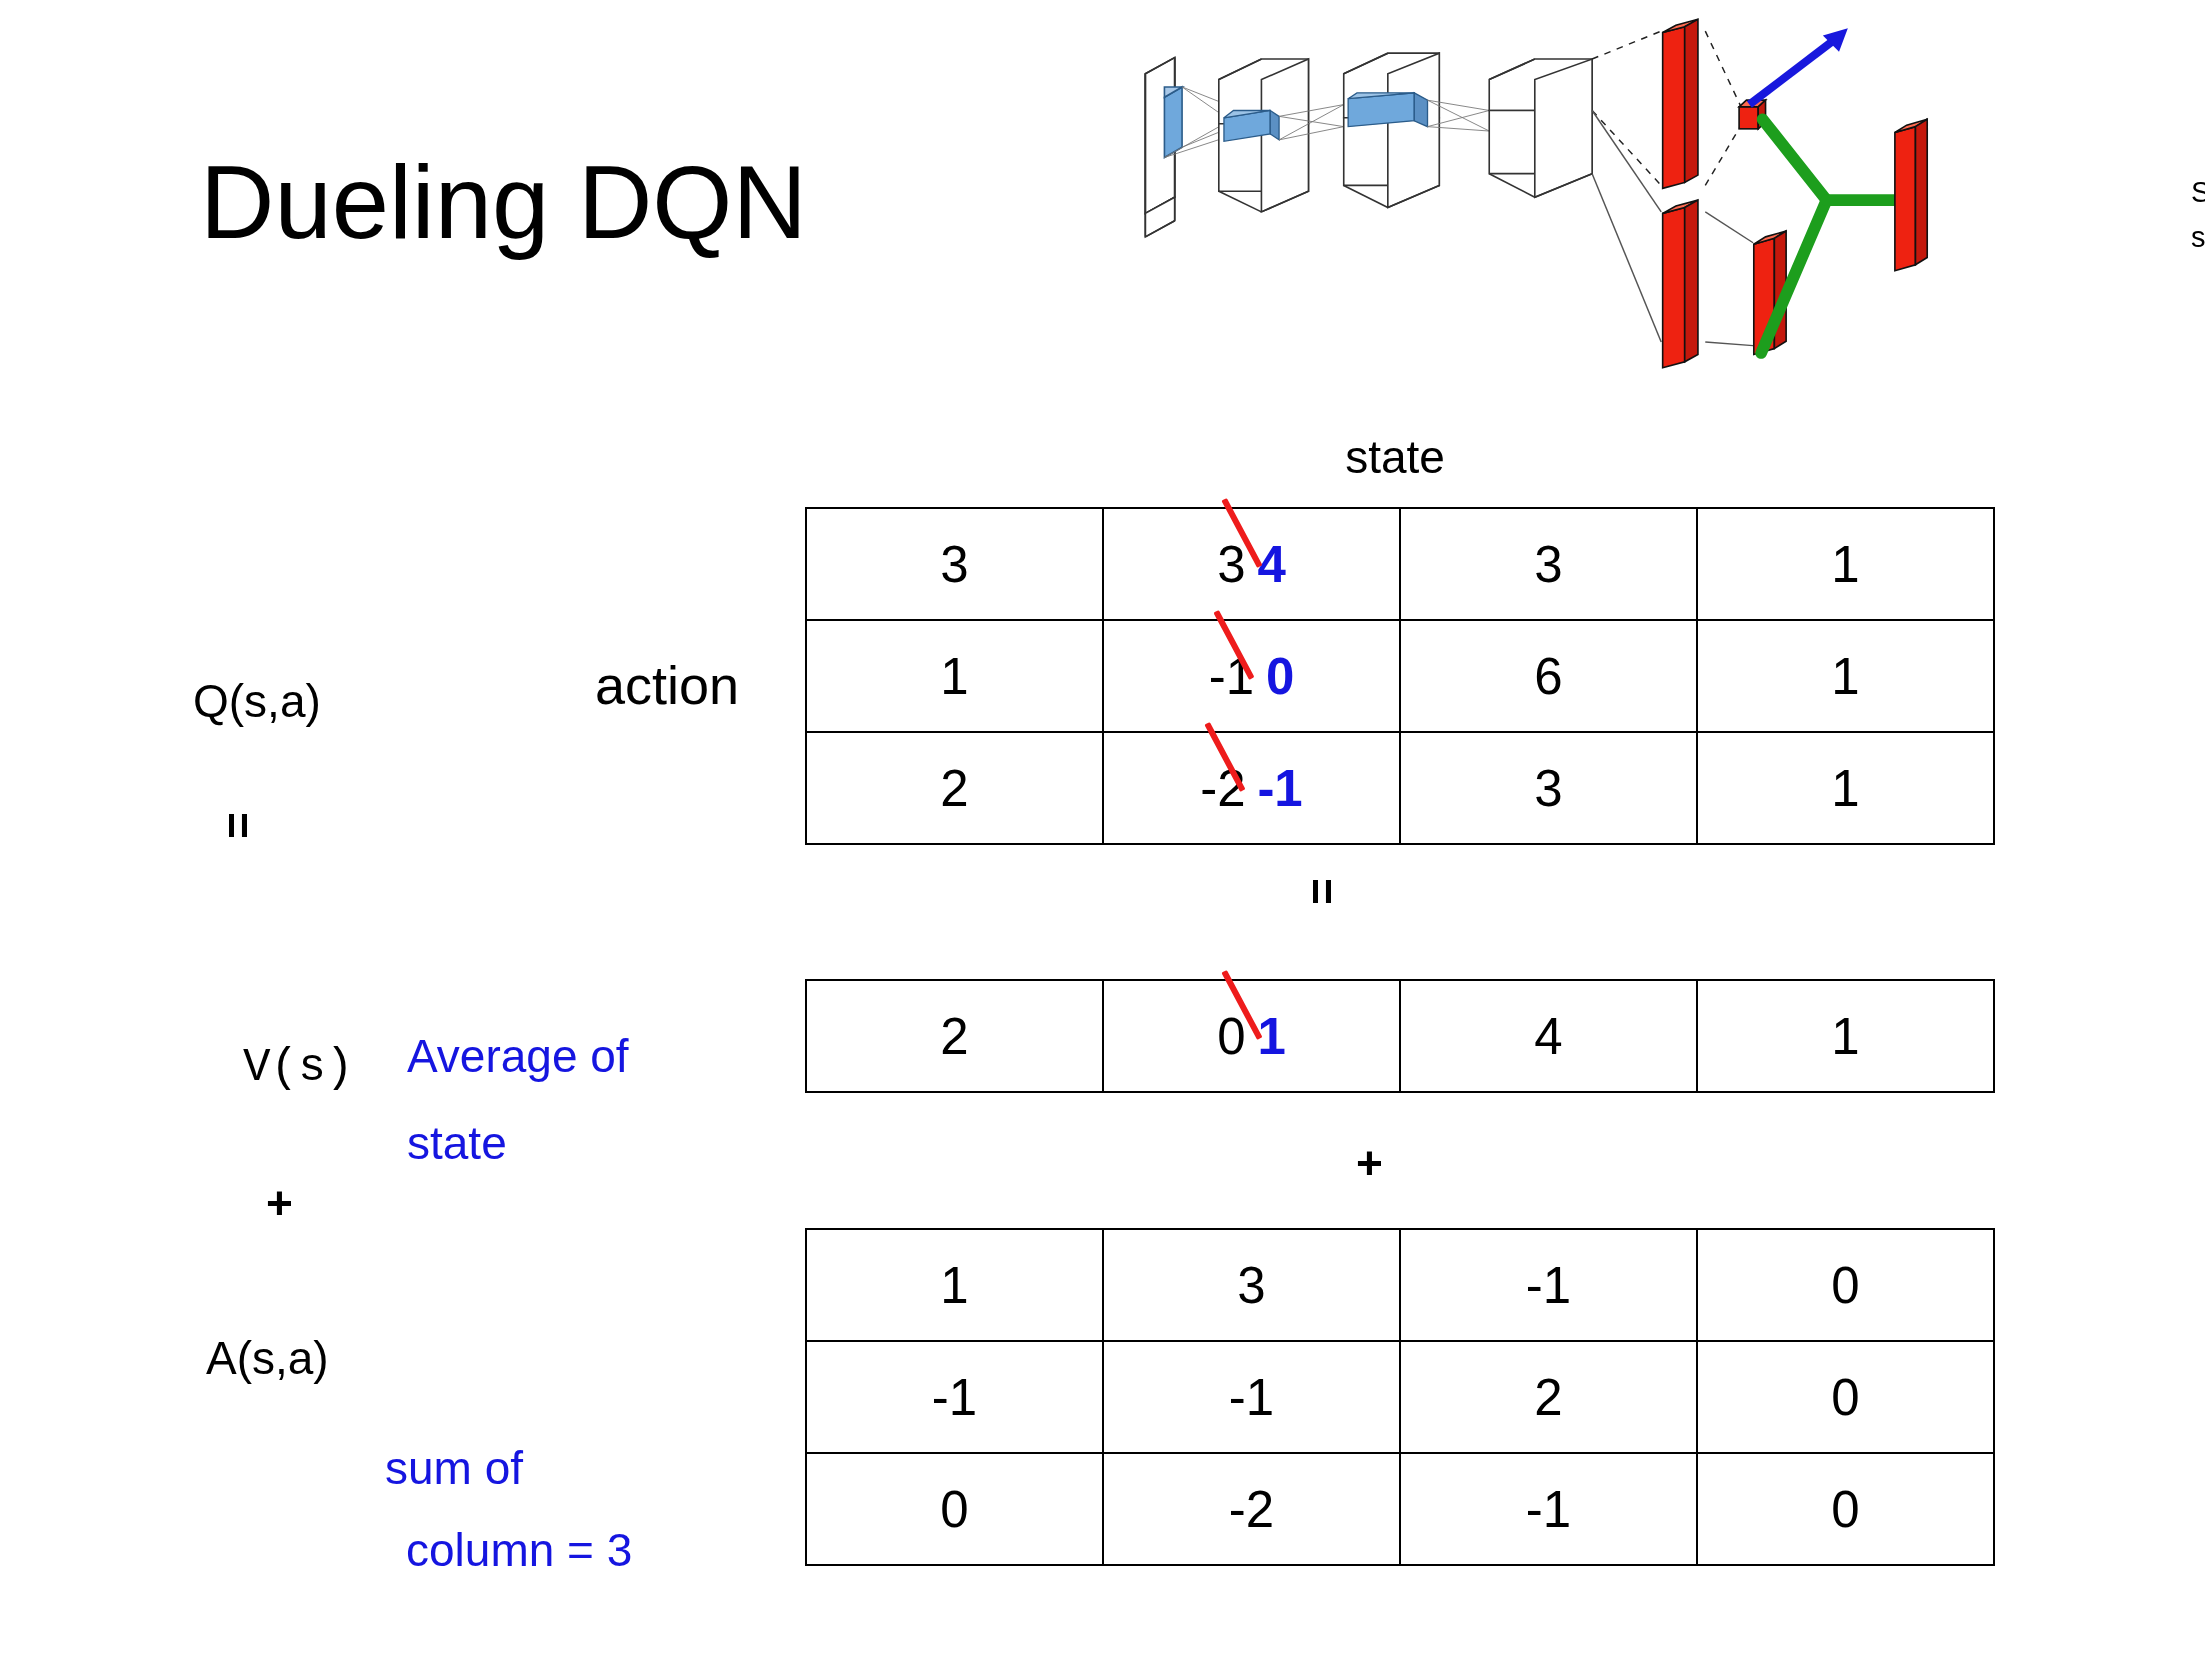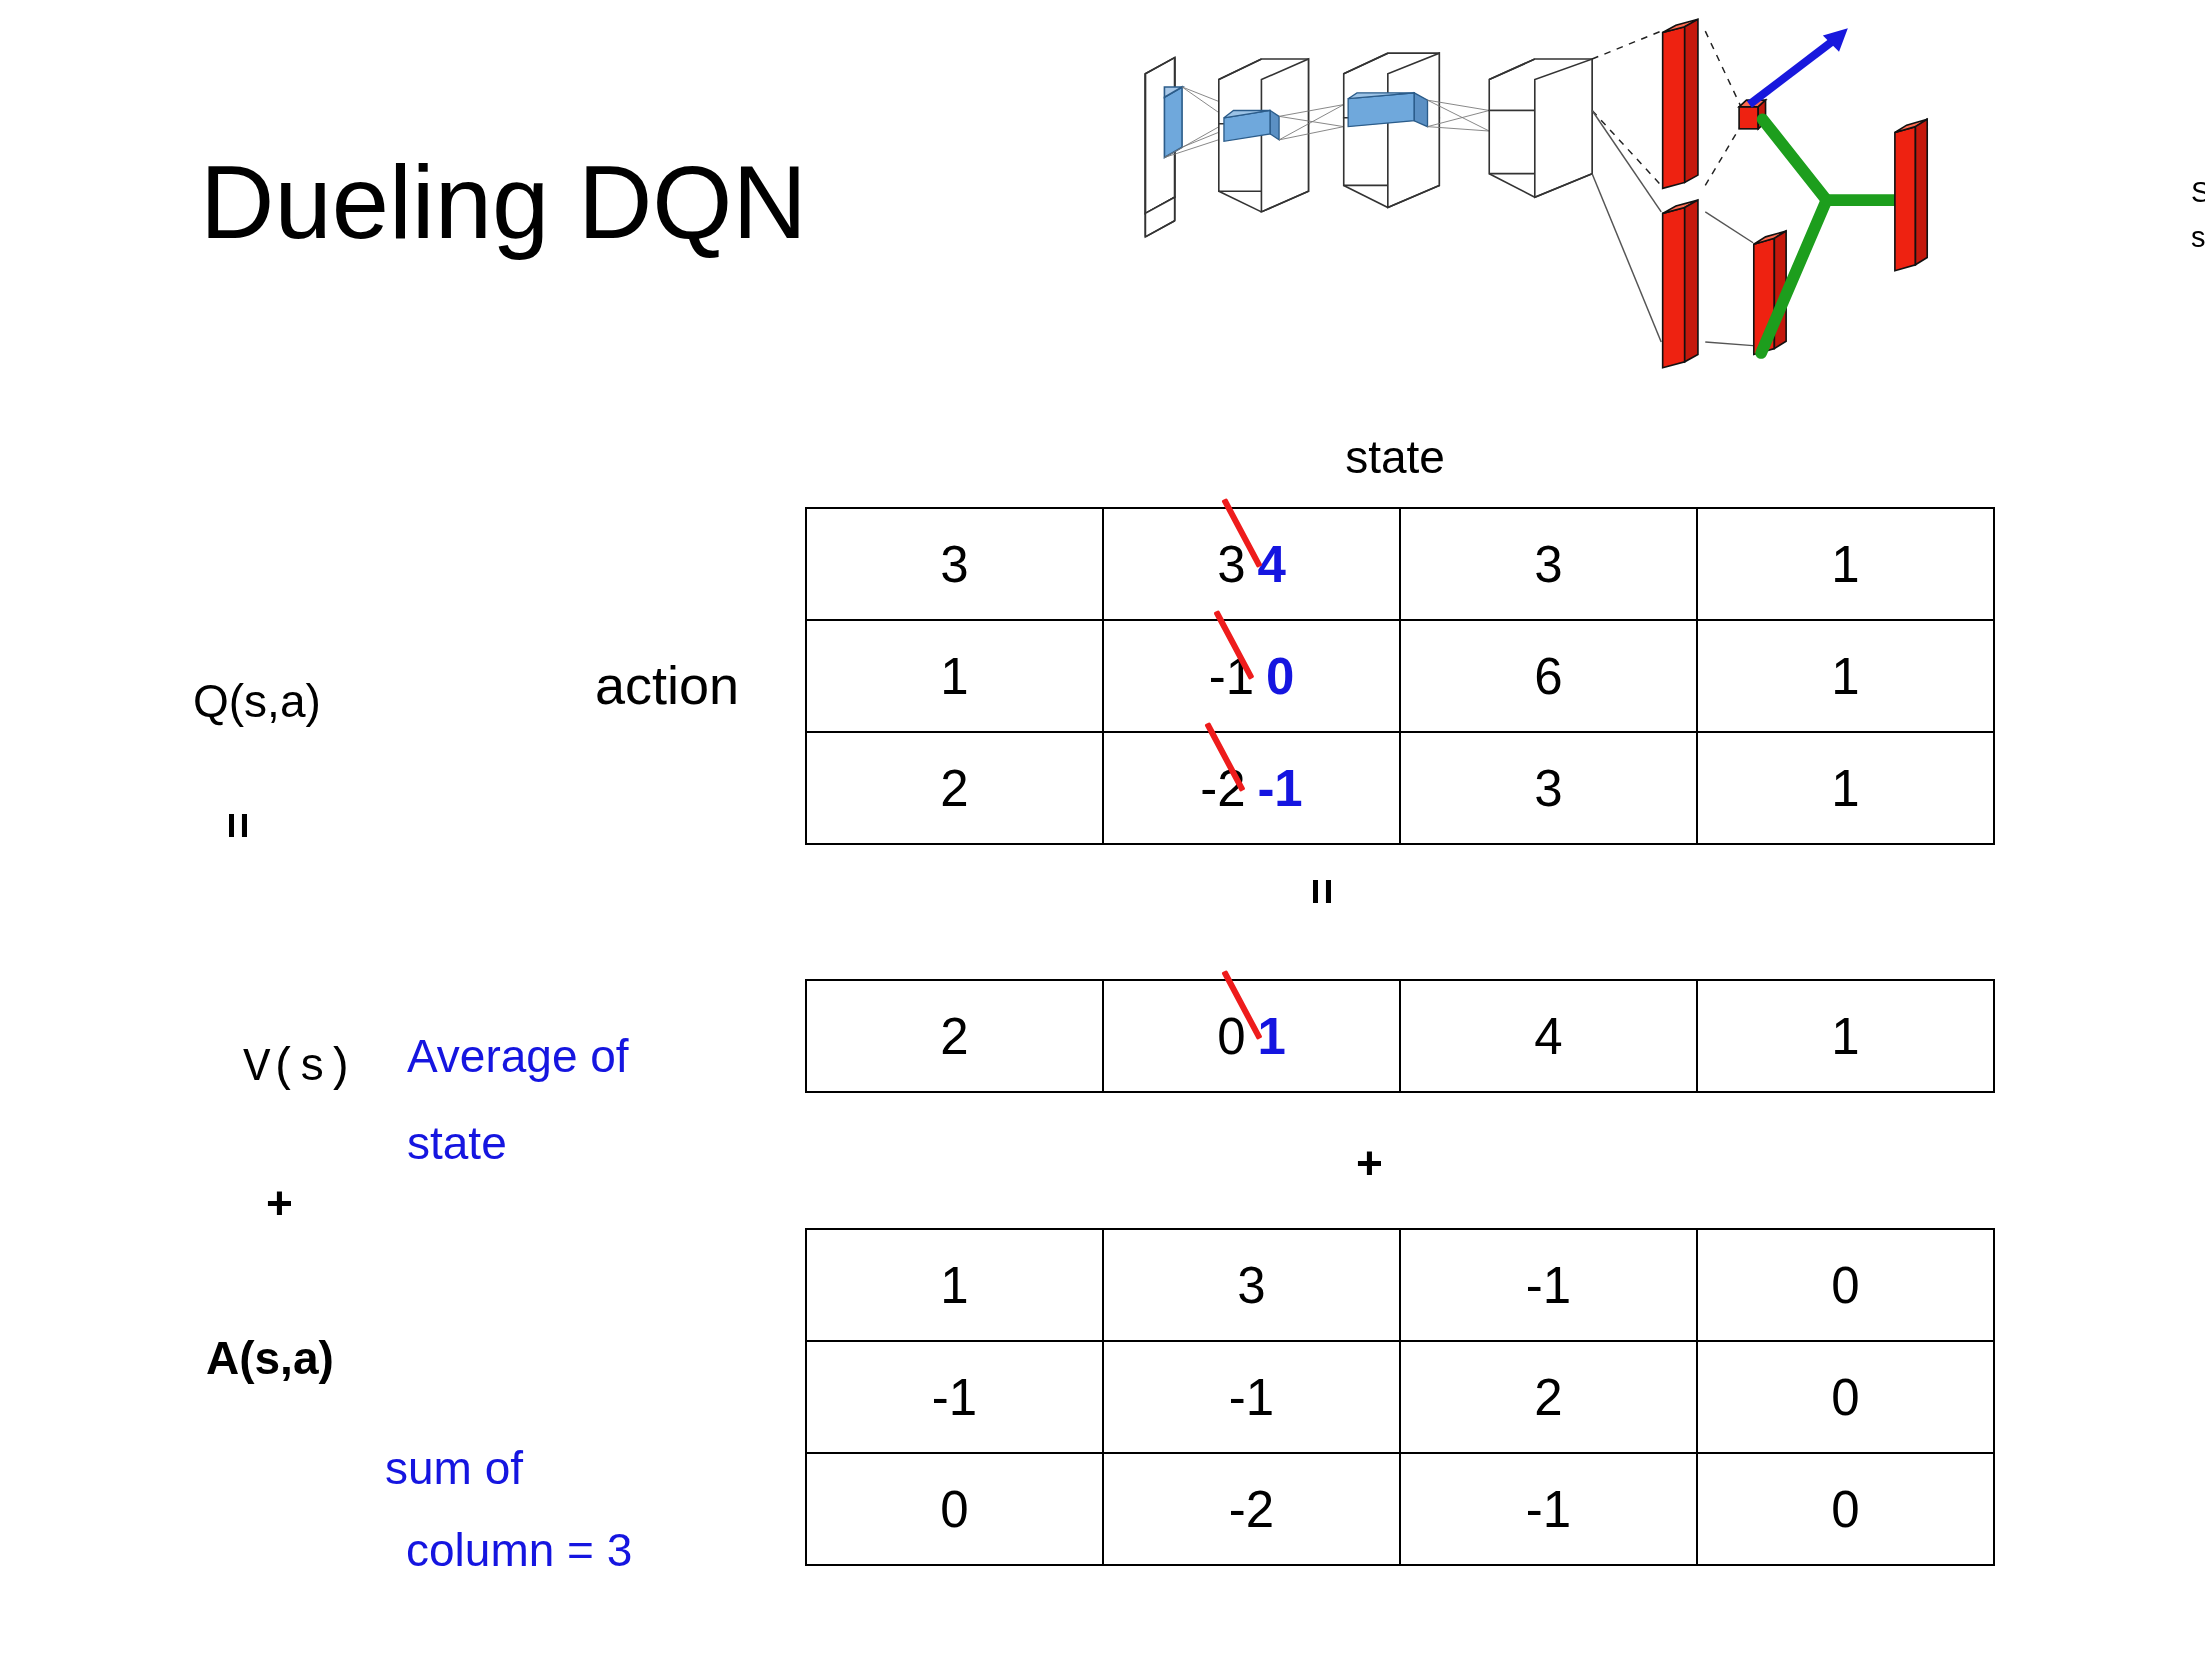--- a/index.html
+++ b/index.html
@@ -32,21 +32,21 @@
     font-size:46px; color:#000;
   }
 
   
   .side-label{font-size:46px;color:#000;white-space:nowrap;}
   #q-side-label{left:193px; top:626px;margin-top:48px;}
   #eq-sign-left{left:265px; top:812px; font-size:46px; font-weight:700;
                 transform:rotate(90deg); transform-origin:left top; letter-spacing:-1.5px;}
   #v-side-label{left:243px; top:1042px;font-family:Liberation Mono, monospace;}
   #plus-sign-left{left:266px; top:1176px; font-size:46px; font-weight:700;}
-  #a-side-label{left:206px; top:1331px;font-weight:bold;}
+  #a-side-label{left:206px; top:1331px;}
   #action-label{left:595px; top:654px; font-size:54px;}
 
   .blue-note{color:#1515e0; font-size:46px; white-space:nowrap;margin-left:25px;}
   #avg-note-1{left:382px; top:1029px;}
   #avg-note-2{left:382px; top:1116px;}
   #sum-note-1{left:360px; top:1441px;}
   #sum-note-2{left:381px; top:1523px;}
 
   
   #eq-sign-mid{left:1349px; top:878px; font-size:46px; font-weight:700;

